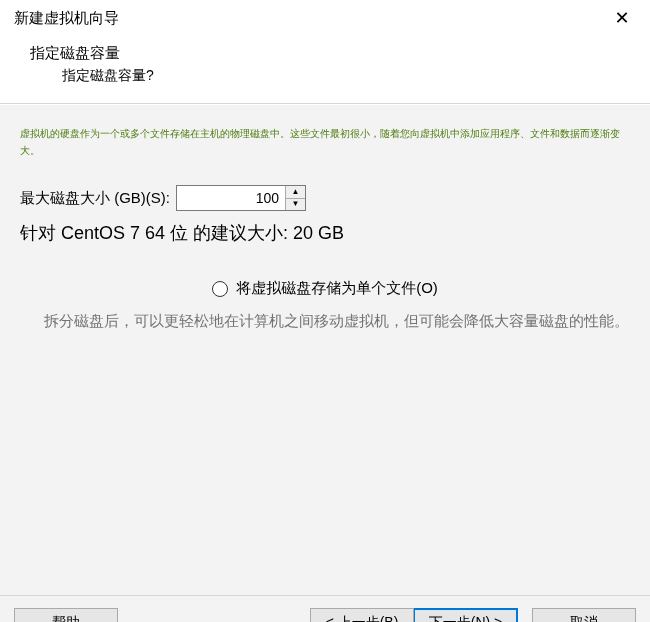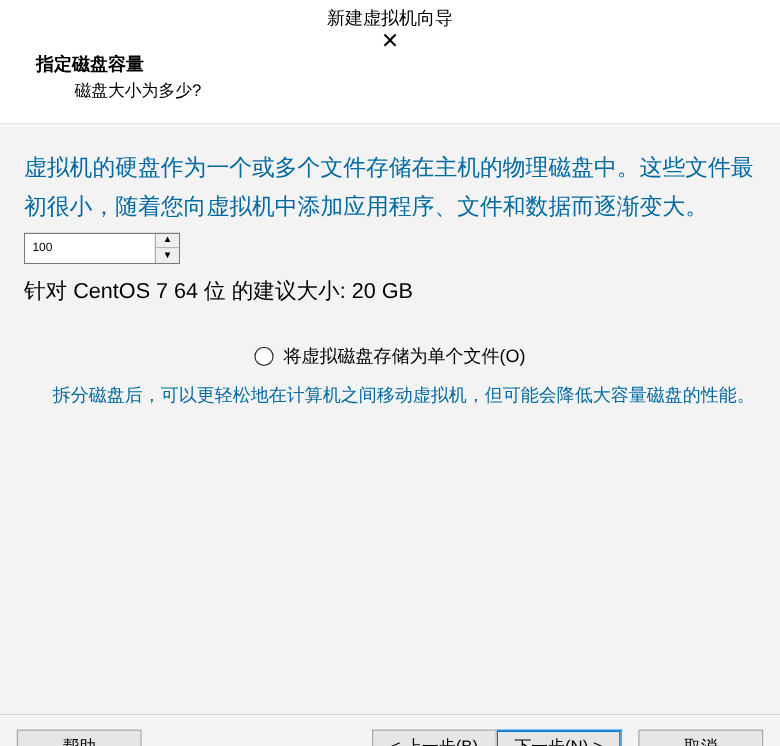--- a/index.html
+++ b/index.html
@@ -13,81 +13,81 @@
     height: 622px;
     overflow: hidden;
     position: relative;
   }
   .titlebar {
     display: flex;
     align-items: center;
     justify-content: space-between;
     padding: 6px 14px 4px 14px;
     height: 34px;
-    flex-direction: column;
   }
   .titlebar .title {
     font-size: 15px;
     color: #000;
   }
   .close-x {
     font-size: 18px;
     line-height: 1;
     color: #000;
     width: 28px;
     text-align: center;
   }
   .header {
     padding: 10px 0 18px 0;
     border-bottom: 1px solid #d7d7d7;
   }
   .header .subtitle {
-    font-weight: bold;
+    font-weight: normal;
     font-size: 15px;
     padding-left: 30px;
   }
   .header .question {
     font-size: 14px;
     padding-left: 62px;
     padding-top: 4px;
   }
   .content {
     background: #f3f3f3;
     border-top: 1px solid #fff;
     padding: 20px 20px 0 20px;
     height: 492px;
     border-bottom: 1px solid #d7d7d7;
   }
   .desc {
-    font-size: 19px;
+    font-size: 10px;
     line-height: 1.7;
-    color: #0369a1;
-    margin-bottom: 4px;
+    color: #4d7c0f;
+    margin-bottom: 26px;
   }
   .size-row {
     display: flex;
     align-items: center;
     margin-bottom: 10px;
     font-size: 15px;
   }
   .size-label { margin-right: 6px; }
   .spinbox {
     display: flex;
     align-items: stretch;
     border: 1px solid #7a7a7a;
     background: #fff;
     height: 26px;
     width: 130px;
   }
   .spinbox input {
     border: none;
     outline: none;
     width: 108px;
+    text-align: right;
     padding: 0 6px;
-    font-size: 10px;
+    font-size: 14px;
     font-family: inherit;
   }
   .spin-buttons {
     display: flex;
     flex-direction: column;
     width: 20px;
     border-left: 1px solid #aaa;
   }
   .spin-buttons .sp {
     flex: 1;
@@ -126,21 +126,21 @@
     content: "";
     position: absolute;
     top: 3px; left: 3px;
     width: 8px; height: 8px;
     border-radius: 50%;
     background: #000;
   }
   .radio-help {
     font-size: 15px;
     line-height: 1.7;
-    color: #0369a1;
+    color: #737373;
     padding-left: 24px;
     margin-top: -4px;
   }
   .button-bar {
     display: flex;
     align-items: center;
     padding: 10px 14px;
     height: 54px;
     background: #f3f3f3;
   }
@@ -168,27 +168,28 @@
 </head>
 <body>
 
 <div class="titlebar">
   <span class="title">新建虚拟机向导</span>
   <span class="close-x">✕</span>
 </div>
 
 <div class="header">
   <div class="subtitle">指定磁盘容量</div>
-  <div class="question">磁盘大小为多少?</div>
+  <div class="question">指定磁盘容量?</div>
 </div>
 
 <div class="content">
   <div class="desc">虚拟机的硬盘作为一个或多个文件存储在主机的物理磁盘中。这些文件最初很小，随着您向虚拟机中添加应用程序、文件和数据而逐渐变大。</div>
 
   <div class="size-row">
+    <span class="size-label">最大磁盘大小 (GB)(S):</span>
     <div class="spinbox">
       <input type="text" value="100" style="">
       <div class="spin-buttons">
         <div class="sp">▲</div>
         <div class="sp">▼</div>
       </div>
     </div>
   </div>
 
   <div class="recommend">针对 CentOS 7 64 位 的建议大小: 20 GB</div>

